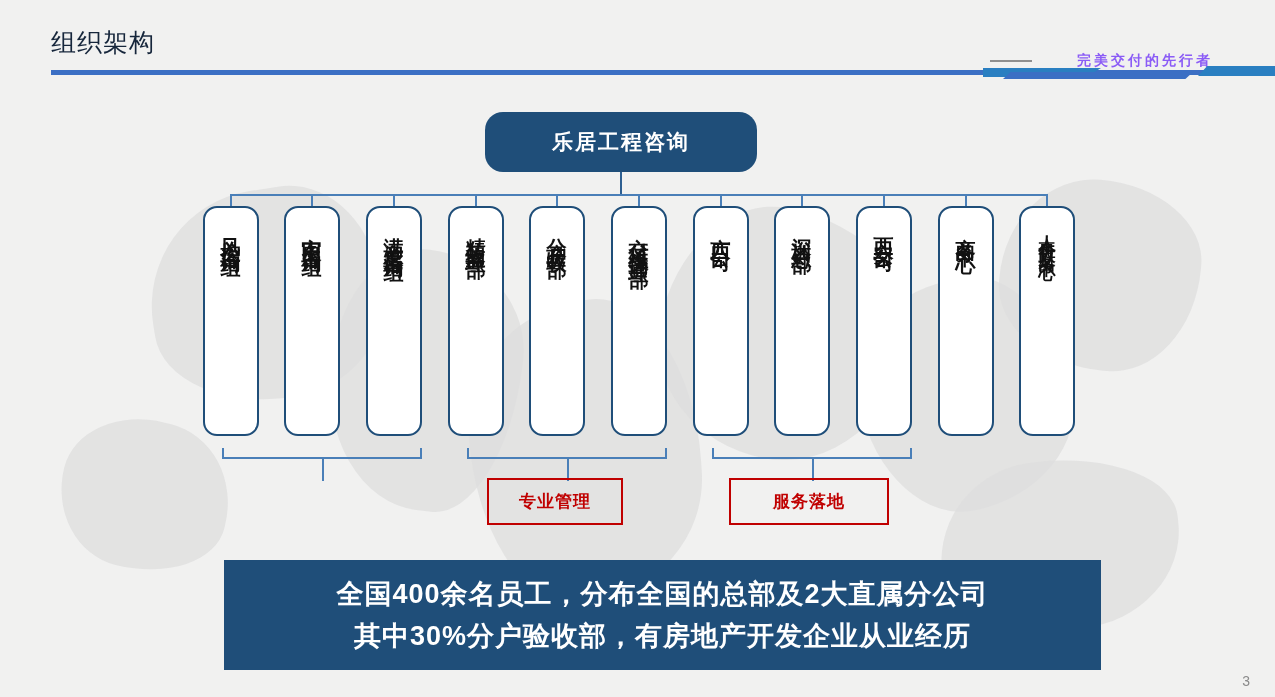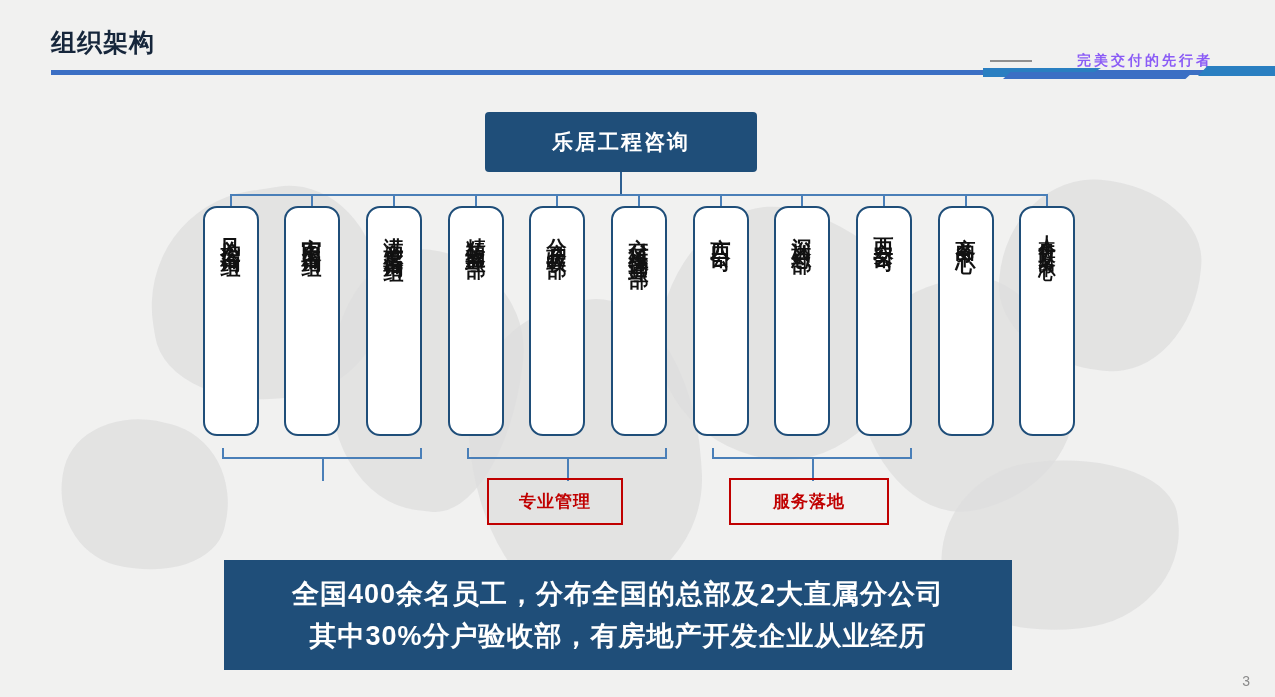--- a/index.html
+++ b/index.html
@@ -51,21 +51,21 @@
   .wm-h { left: 940px; top: 460px; width: 240px; height: 170px;
     border-radius: 44% 58% 46% 56% / 60% 42% 58% 44%;
     transform: rotate(-6deg); }
 
   
   .hdr-title {
     position: absolute;
     left: 51px;
     top: 26px;
     font-size: 25px;
-    font-weight: bold;
+    font-weight: normal;
     color: #16263b;
     letter-spacing: 1px;
     white-space: nowrap;
   }
   .hdr-rule {
     position: absolute;
     left: 51px;
     top: 70px;
     width: 1224px;
     height: 5px;
@@ -121,21 +121,21 @@
   
   .chart { position: absolute; inset: 0; }
 
   .root-node {
     position: absolute;
     left: 485px;
     top: 112px;
     width: 272px;
     height: 60px;
     background: #1f4e79;
-    border-radius: 4px;
+    border-radius: 18px;
     color: #ffffff;
     font-size: 21px;
     font-weight: bold;
     letter-spacing: 2px;
     display: flex;
     align-items: center;
     justify-content: center;
   }
 
   .conn { position: absolute; background: #2e5f91; }
@@ -208,21 +208,21 @@
     font-weight: bold;
     letter-spacing: 1px;
     background: transparent;
   }
 
   
   .banner {
     position: absolute;
     left: 224px;
     top: 560px;
-    width: 788px;
+    width: 877px;
     height: 110px;
     background: #1f4e79;
     display: flex;
     flex-direction: column;
     align-items: center;
     justify-content: center;
     gap: 6px;
   }
   .banner-line {
     color: #ffffff;

